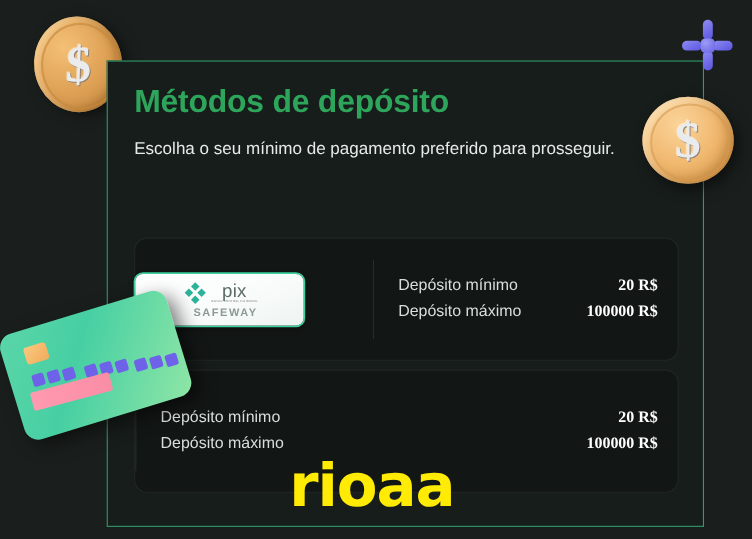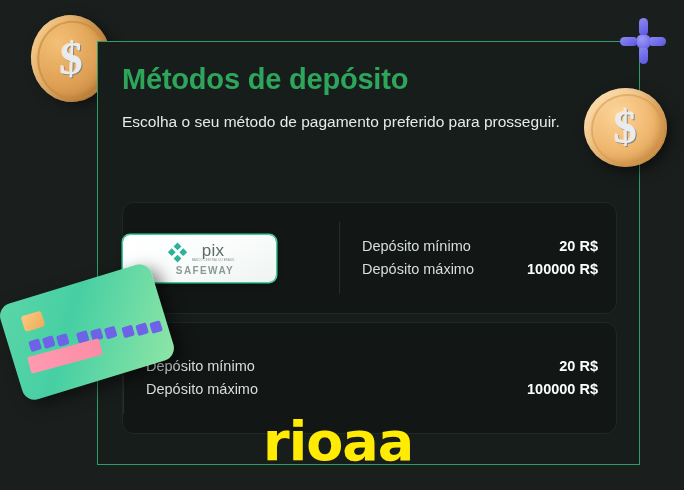--- a/index.html
+++ b/index.html
@@ -13,21 +13,21 @@
     overflow: hidden;
     position: relative;
     font-family: "Liberation Sans", sans-serif;
     -webkit-font-smoothing: antialiased;
   }
 
   
   .panel {
     position: absolute;
     left: 97px;
-    top: 41px;
+    top: 55px;
     width: 543px;
     height: 424px;
     border: 1px solid #2f9c6a;
     background: #171d1b;
     box-sizing: border-box;
     overflow: hidden;
   }
 
   .panel-inner {
     position: absolute;
@@ -99,21 +99,21 @@
 
   .limit-row {
     display: flex;
     justify-content: space-between;
     align-items: baseline;
     font-size: 14.5px;
     line-height: 1.62;
     white-space: nowrap;
   }
   .limit-label { color: #d8dedb; font-weight: 400; }
-  .limit-value { color: #ffffff; font-weight: bold; }
+  .limit-value { color: #ffffff; font-weight: bold; font-family: Liberation Serif, serif; }
 
   .method-name {
     color: #eef2f0;
     font-size: 14.5px;
     font-weight: 400;
   }
 
   
   .pix-card {
     width: 153px;
@@ -317,21 +317,21 @@
 </head>
 <body>
 
 <div class="coin coin-1">
   <span class="coin-glyph">$</span>
 </div>
 
 <div class="panel">
   <div class="panel-inner">
     <h1 class="page-title">Métodos de depósito</h1>
-    <p class="page-subtitle">Escolha o seu método de pagamento preferido para prosseguir.</p>
+    <p class="page-subtitle">Escolha o seu mínimo de pagamento preferido para prosseguir.</p>
   </div>
 
   <div class="methods">
 
     <div class="method-card">
       <div class="method-logo-cell">
         <div class="pix-card">
           <div class="pix-top">
             <svg width="23" height="23" viewBox="0 0 32 32">
               <g fill="#2bb39a">

